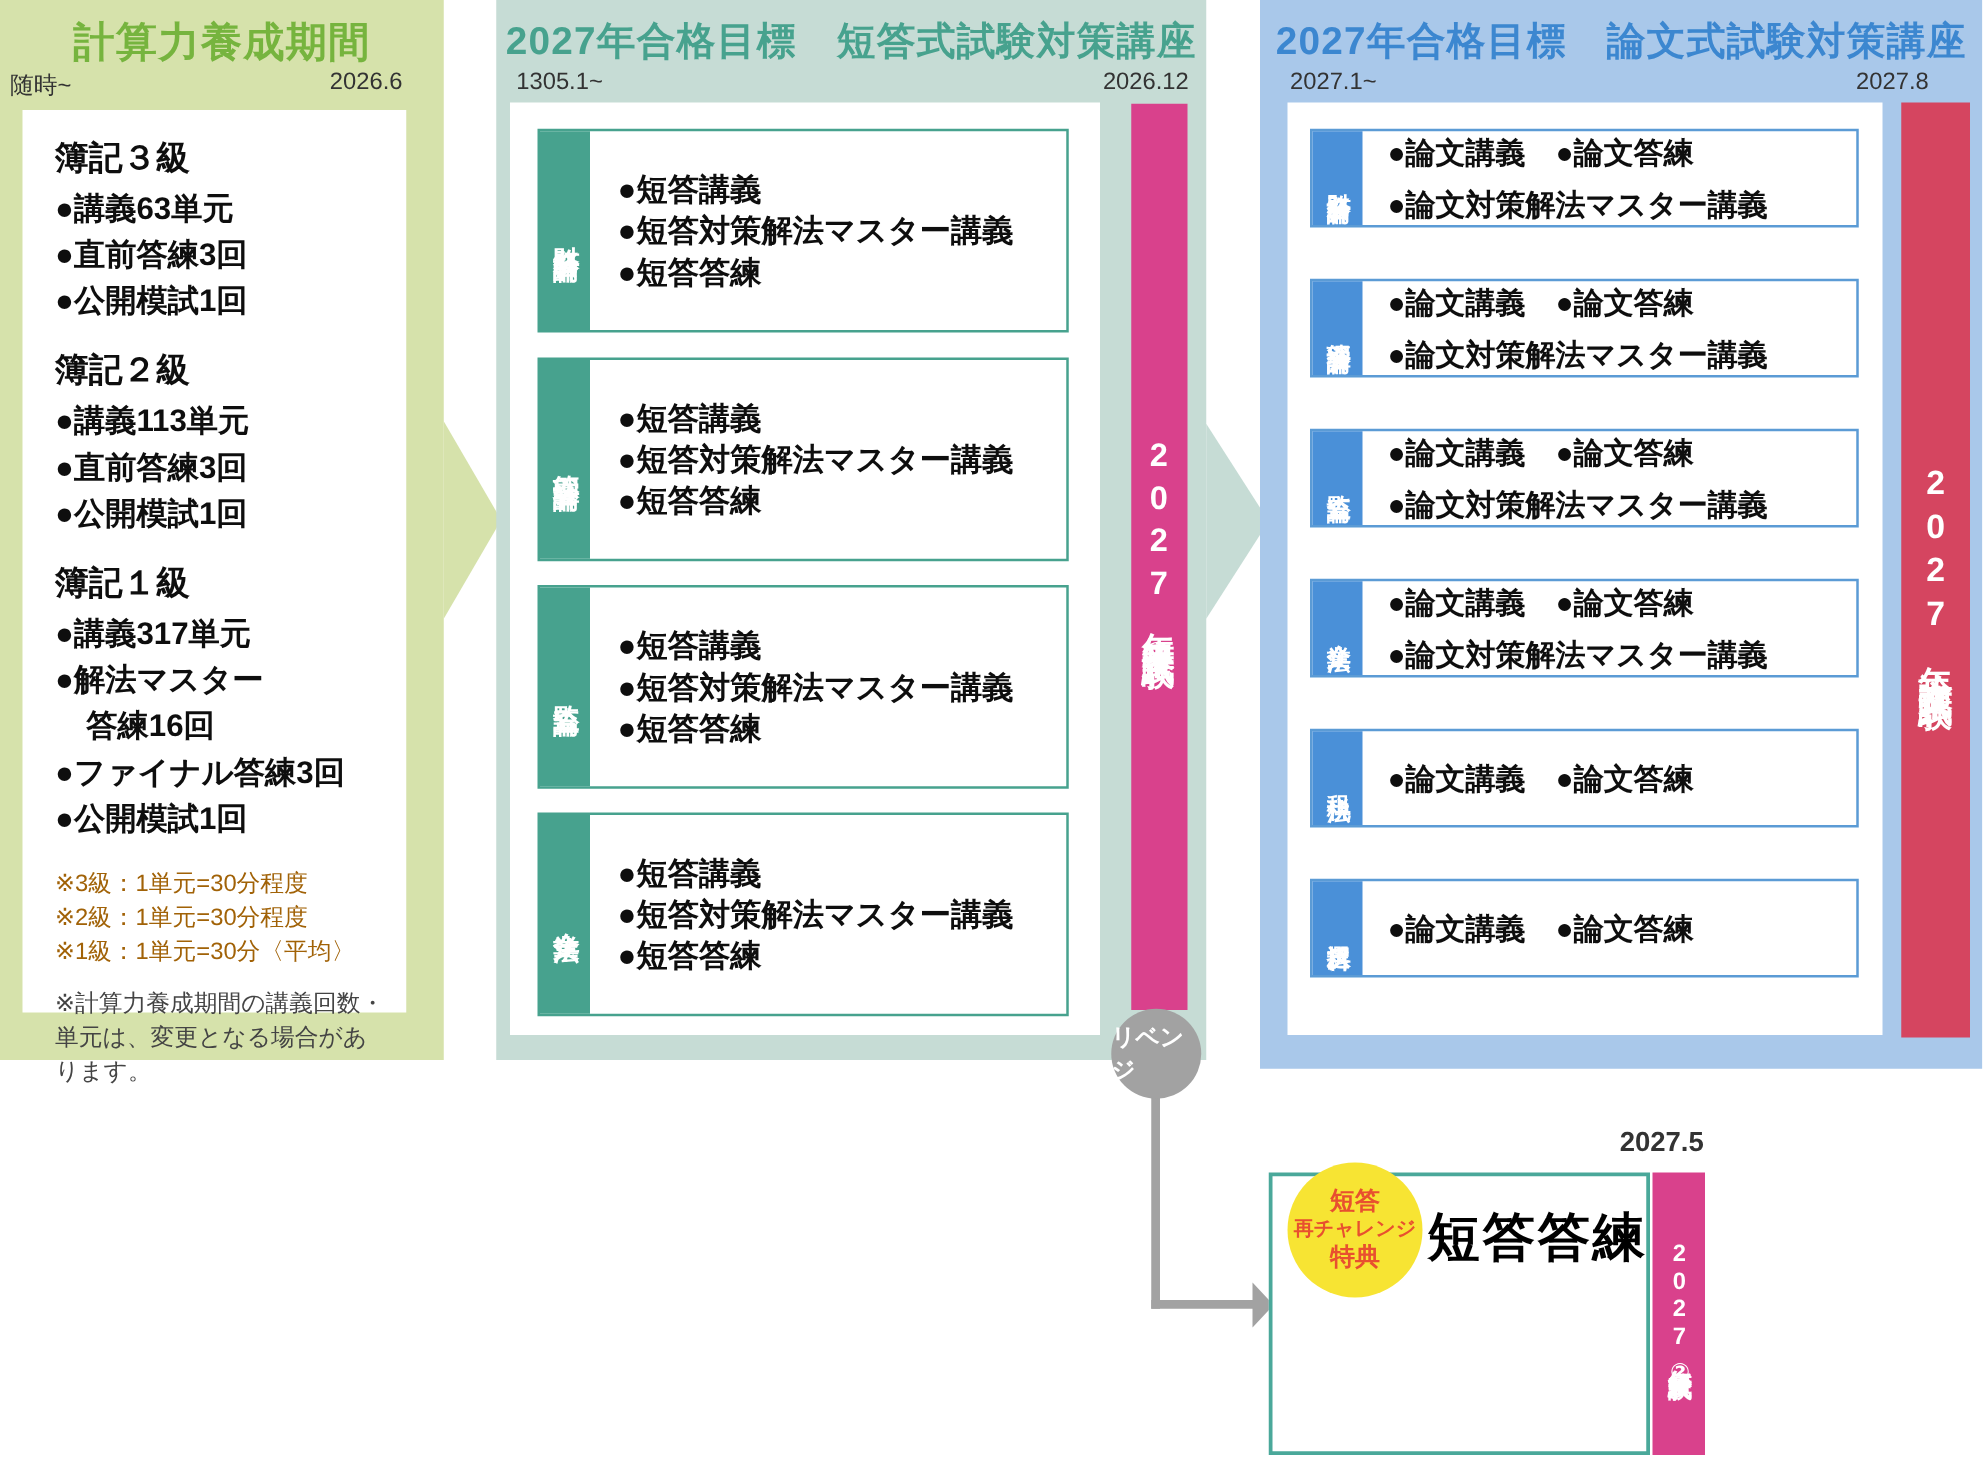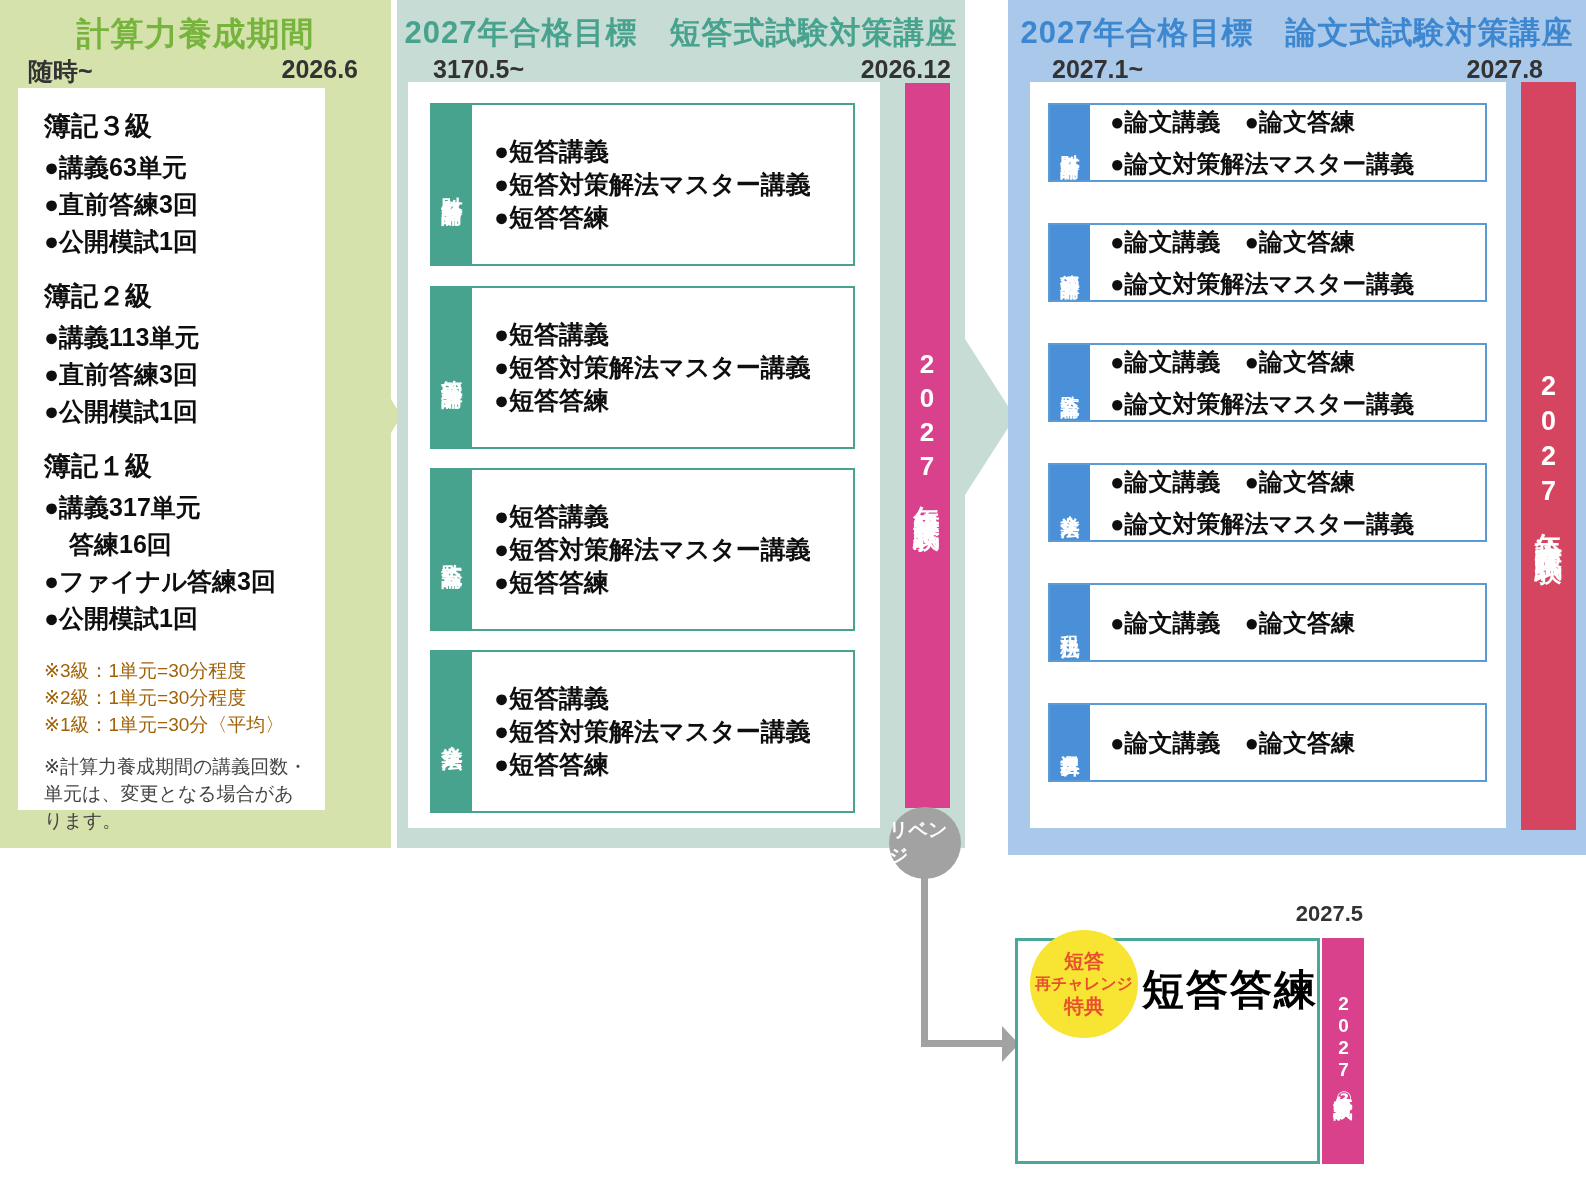--- a/index.html
+++ b/index.html
@@ -10,32 +10,32 @@
     --gray:#a2a2a2; --yellow:#f7e433; --badge-red:#e8502f;
     --ink:#1d1d1d;
   }
   html,body{margin:0;padding:0;background:#fff;}
   .stage{position:relative;width:1586px;height:1182px;background:#fff;overflow:hidden;
          font-family:"Liberation Sans","DejaVu Sans",sans-serif;color:var(--ink);}
   .abs{position:absolute;}
 
   
   .panel{position:absolute;top:0;}
-  .panel-left{left:0;width:355px;height:848px;background:var(--green-bg);padding-left:36px;}
+  .panel-left{left:0;width:355px;height:848px;background:var(--green-bg);}
   .panel-mid{left:397px;width:568px;height:848px;background:var(--teal-bg);}
   .panel-right{left:1008px;width:578px;height:855px;background:var(--blue-bg);}
 
   .panel-title{position:absolute;top:12px;left:0;right:0;text-align:center;
                font-weight:bold;letter-spacing:1px;}
   .panel-left  .panel-title{color:var(--green-title);font-size:33px;}
   .panel-mid   .panel-title{color:var(--teal);font-size:31px;}
   .panel-right .panel-title{color:var(--blue-title);font-size:31px;}
 
   .dates{position:absolute;top:55px;display:flex;justify-content:space-between;
-         font-size:25px;font-weight:bold;color:#333;margin-left:20px;}
+         font-size:19px;font-weight:normal;color:#333;}
   .panel-left  .dates{left:8px;right:33px;}
   .panel-mid   .dates{left:16px;right:14px;}
   .panel-right .dates{left:24px;right:43px;}
 
   
   .l-box{position:absolute;left:18px;top:88px;width:307px;height:722px;background:#fff;
          box-sizing:border-box;padding:20px 12px 0 26px;}
   .bk-sec{margin-bottom:18px;}
   .bk-head{font-size:27px;font-weight:bold;color:#0e0e0e;margin-bottom:5px;}
   .bk-item{font-size:25px;line-height:37px;font-weight:600;color:#0e0e0e;}
@@ -118,39 +118,40 @@
       </div>
       <div class="bk-sec">
         <div class="bk-head">簿記２級</div>
         <div class="bk-item">●講義113単元</div>
         <div class="bk-item">●直前答練3回</div>
         <div class="bk-item">●公開模試1回</div>
       </div>
       <div class="bk-sec">
         <div class="bk-head">簿記１級</div>
         <div class="bk-item">●講義317単元</div>
+        <div class="bk-item">●解法マスター</div>
         <div class="bk-item">　答練16回</div>
         <div class="bk-item">●ファイナル答練3回</div>
         <div class="bk-item">●公開模試1回</div>
       </div>
       <div class="bk-notes">
         <div>※3級：1単元=30分程度</div>
         <div>※2級：1単元=30分程度</div>
         <div>※1級：1単元=30分〈平均〉</div>
       </div>
       <div class="bk-foot">※計算力養成期間の講義回数・単元は、変更となる場合があります。</div>
     </div>
   </div>
 
   <div class="abs arrow-green"></div>
 
   <div class="panel panel-mid">
     <div class="panel-title">2027年合格目標　短答式試験対策講座</div>
     <div class="dates">
-      <span>3170.5~</span>
+      <span>1305.1~</span>
       <span>2026.12</span>
     </div>
     <div class="m-box"></div>
 
     <div class="m-block" style="top:103px">
       <div class="m-label">財務会計論</div>
       <div class="m-items">
         <div>●短答講義</div>
         <div>●短答対策解法マスター講義</div>
         <div>●短答答練</div>

